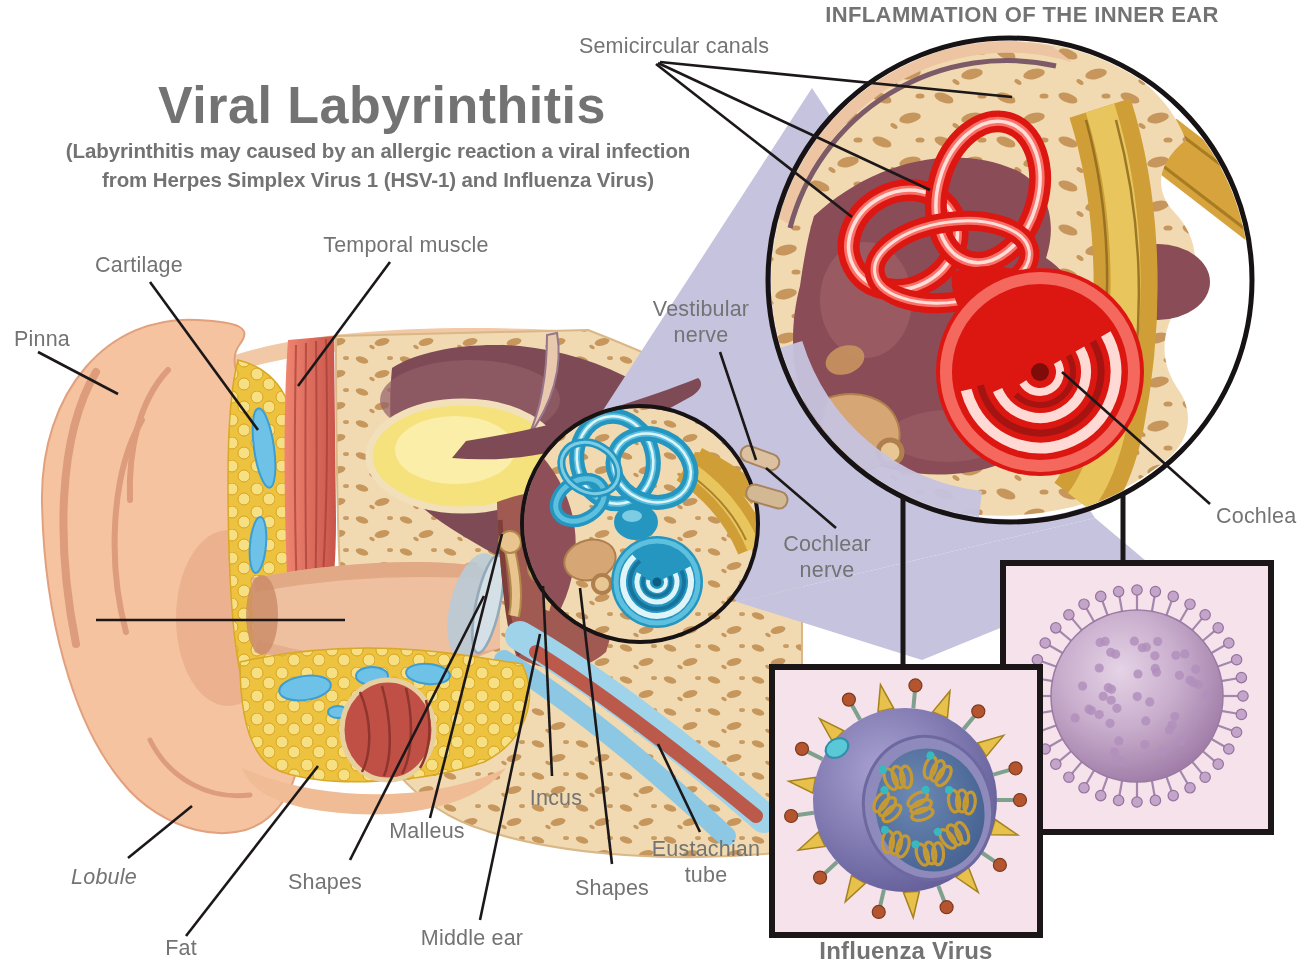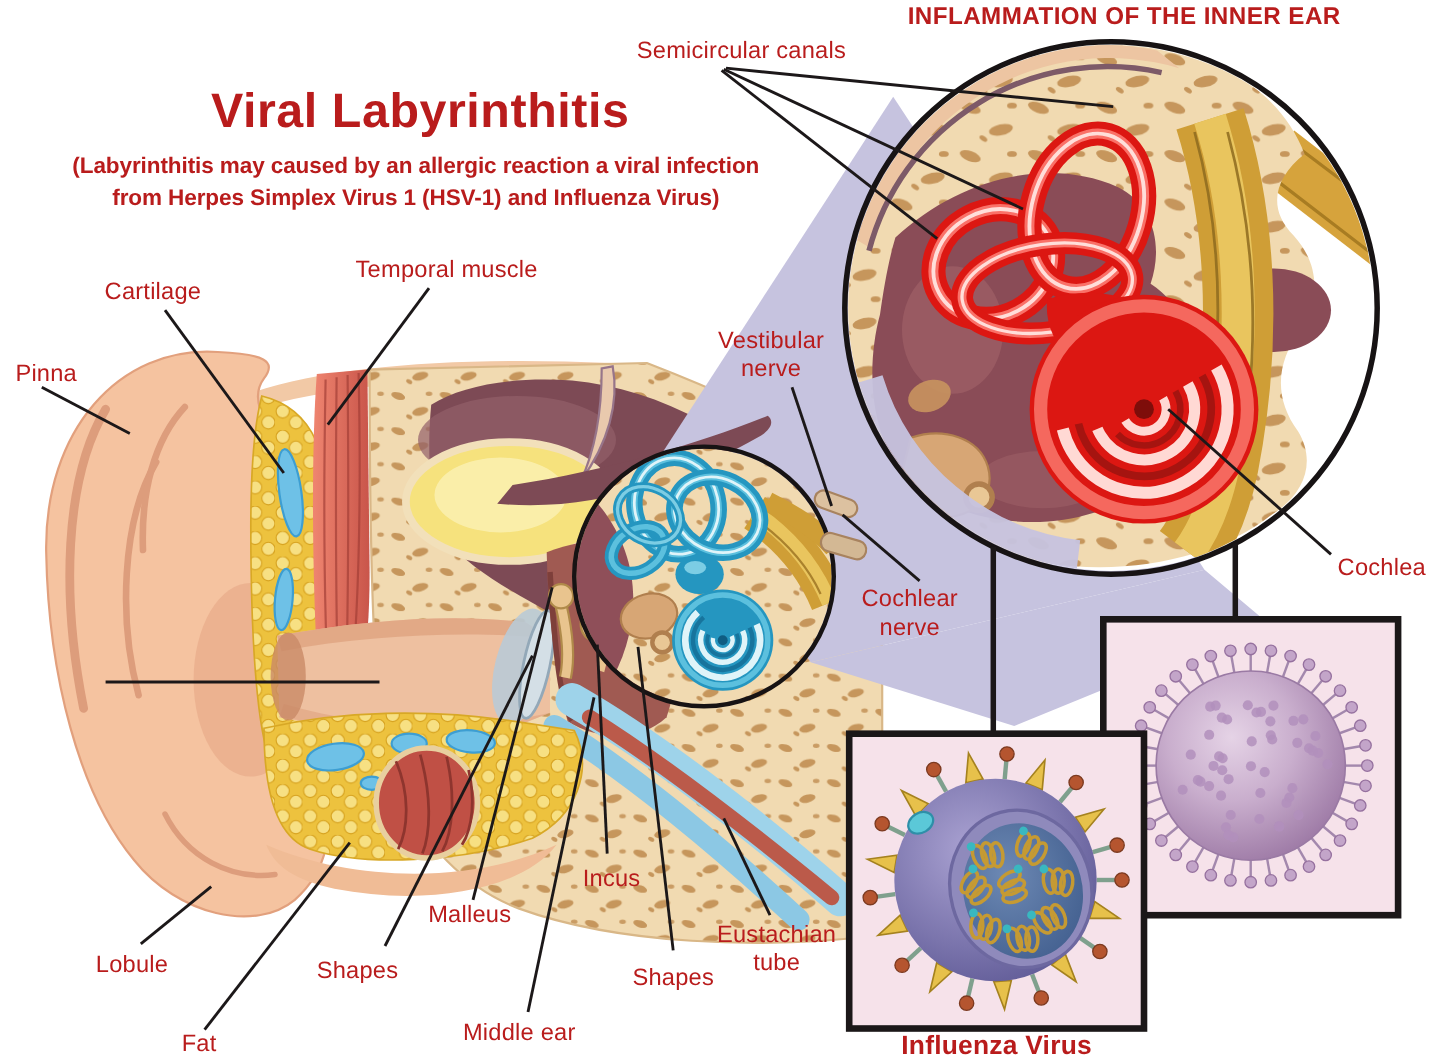--- a/index.html
+++ b/index.html
@@ -1,23 +1,23 @@
 <!DOCTYPE html>
 <html><head>
 <meta charset="utf-8">
 <style>
   html,body{margin:0;padding:0;background:#fff;}
   .canvas{position:relative;width:1300px;height:966px;background:#ffffff;overflow:hidden;
           font-family:"Liberation Sans",sans-serif;}
   svg{position:absolute;left:0;top:0;}
   .lbl{position:absolute;transform:translateX(-50%);text-align:center;
-       font-size:21.5px;font-weight:500;color:#b91c1c;line-height:1.22;
+       font-size:21.5px;font-weight:500;color:#737373;line-height:1.22;
        white-space:pre-line;letter-spacing:.2px;}
   .lbl.left{transform:none;text-align:left;}
-  .title{font-size:44px;font-weight:bold;letter-spacing:.5px;}
+  .title{font-size:52px;font-weight:bold;letter-spacing:.5px;}
   .subtitle{font-size:20.5px;font-weight:600;line-height:1.4;letter-spacing:-.1px;}
   .heading{font-size:22px;font-weight:600;letter-spacing:.4px;white-space:nowrap;}
   .caption{font-size:24px;font-weight:600;line-height:1.25;}
 </style>
 </head>
 <body>
 
 <div class="canvas">
 
 <svg id="art" width="1300" height="966" viewBox="0 0 1300 966">
@@ -496,21 +496,21 @@
 
 <div class="lbl" style="left:674px;top:33px;">Semicircular canals</div>
 <div class="lbl" style="left:139px;top:252px;">Cartilage</div>
 <div class="lbl" style="left:406px;top:232px;">Temporal muscle</div>
 <div class="lbl" style="left:42px;top:326px;">Pinna</div>
 <div class="lbl" style="left:701px;top:296px;">Vestibular
 nerve</div>
 <div class="lbl" style="left:827px;top:531px;">Cochlear
 nerve</div>
 <div class="lbl left" style="left:1216px;top:503px;">Cochlea</div>
-<div class="lbl" style="left:120px;top:864px;">Lobule</div>
+<div class="lbl" style="left:104px;top:864px;font-style:italic;">Lobule</div>
 <div class="lbl" style="left:181px;top:935px;">Fat</div>
 <div class="lbl" style="left:325px;top:869px;">Shapes</div>
 <div class="lbl" style="left:427px;top:818px;">Malleus</div>
 <div class="lbl" style="left:472px;top:925px;">Middle ear</div>
 <div class="lbl" style="left:556px;top:785px;">Incus</div>
 <div class="lbl" style="left:612px;top:875px;">Shapes</div>
 <div class="lbl" style="left:706px;top:836px;">Eustachian
 tube</div>
 
 <div class="lbl caption" style="left:906px;top:936px;">Influenza Virus</div>

